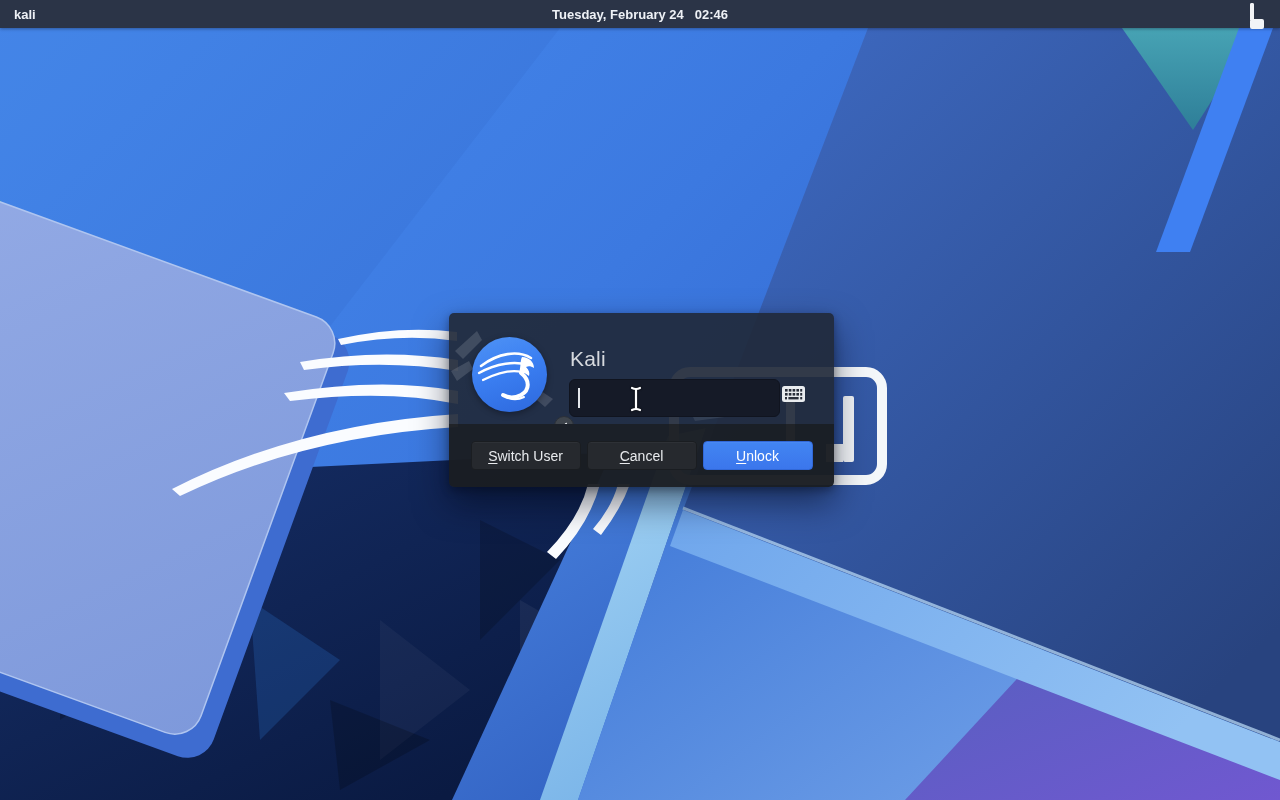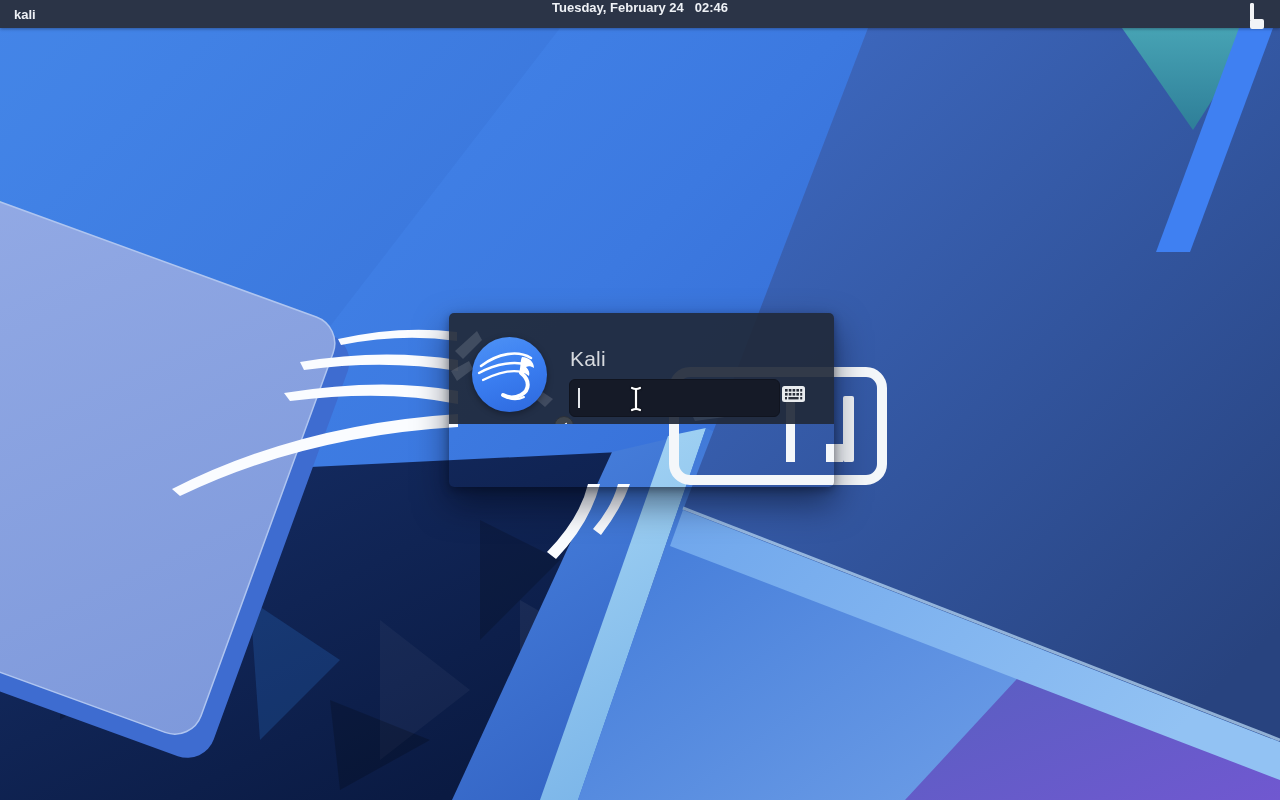--- a/index.html
+++ b/index.html
@@ -11,21 +11,21 @@
   .wallpaper { position:absolute; left:0; top:0; width:1280px; height:800px; z-index:0; }
 
   
   .topbar { position:absolute; left:0; top:0; width:1280px; height:28px;
             background:#2b3447; z-index:30; display:flex; align-items:center;
             color:#eef1f6; font-size:13px; font-weight:700;
             box-shadow:0 1px 3px rgba(0,0,20,.35); }
   .topbar .hostname { position:absolute; left:14px; top:0; height:28px;
                       display:flex; align-items:center; font-weight:700; }
   .topbar .clock { position:absolute; left:0; right:0; top:0; height:22px;
-                   display:flex; align-items:flex-start; justify-content:center; gap:11px; }
+                   display:flex; align-items:flex-end; justify-content:center; gap:11px; }
   .lock-ind { position:absolute; right:16px; top:5px; width:14px; height:18px; }
   .lock-ind .shackle { width:10px; height:9px; margin:0 auto;
                        border:2.5px solid #f2f4f7; border-bottom:none;
                        border-radius:5px 5px 0 0; }
   .lock-ind .body { width:14px; height:10px; background:#f2f4f7; border-radius:2px; margin-top:-1px; }
 
   
   .dialog { position:absolute; left:449px; top:313px; width:385px; height:174px;
             z-index:10; border-radius:5px;
             box-shadow:0 16px 34px rgba(2,6,20,.5), 0 3px 8px rgba(2,6,20,.35); }
@@ -245,15 +245,26 @@
           <rect x="10.6" y="7" width="2.6" height="2.6"></rect>
             <rect x="14.4" y="7" width="2.6" height="2.6"></rect>
           <rect x="18.2" y="7" width="2" height="2.6"></rect>
           <rect x="3" y="11" width="2" height="2.4"></rect>
             <rect x="6.4" y="11" width="10.2" height="2.4"></rect>
           <rect x="18.2" y="11" width="2" height="2.4"></rect>
         </g>
       </svg>
     </div>
 
+    <div class="dialog-buttons">
+      <button class="btn">
+        <span><span class="mn">S</span><span>witch User</span></span>
+      </button>
+      <button class="btn">
+        <span><span class="mn">C</span><span>ancel</span></span>
+      </button>
+      <button class="btn primary">
+        <span><span class="mn">U</span><span>nlock</span></span>
+      </button>
+    </div>
   </div>
 
 </div>
 
 </body></html>

